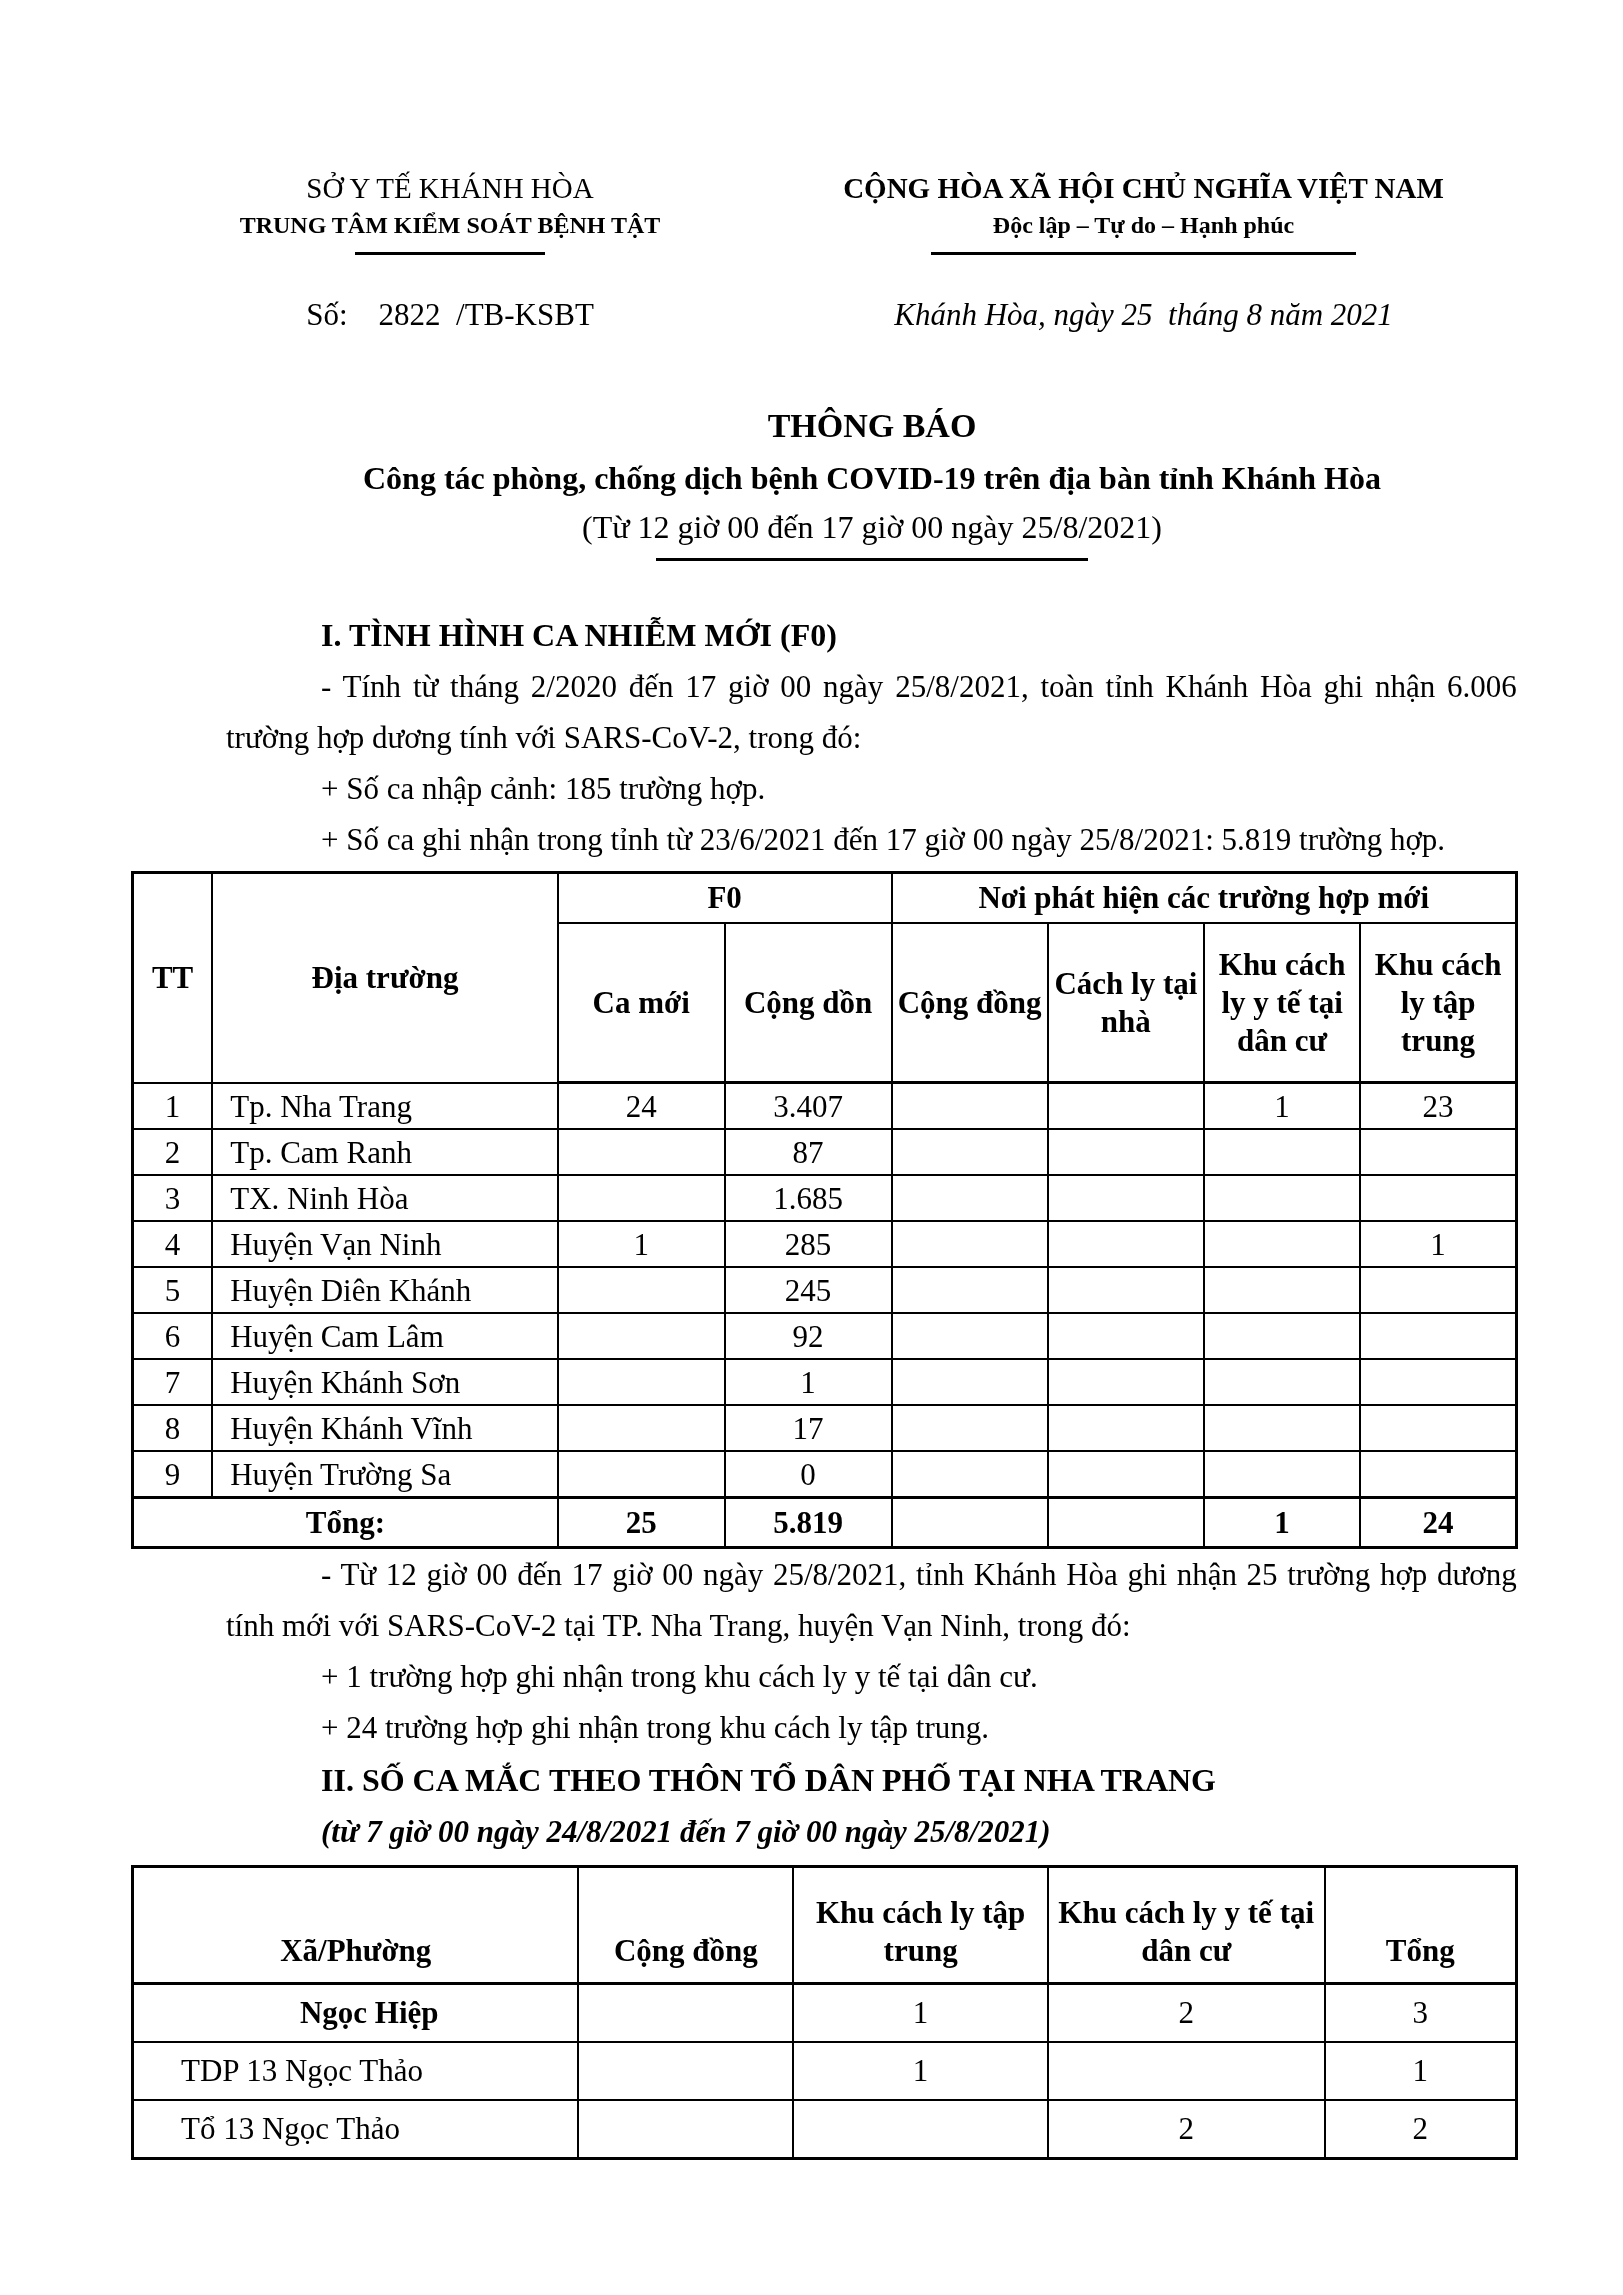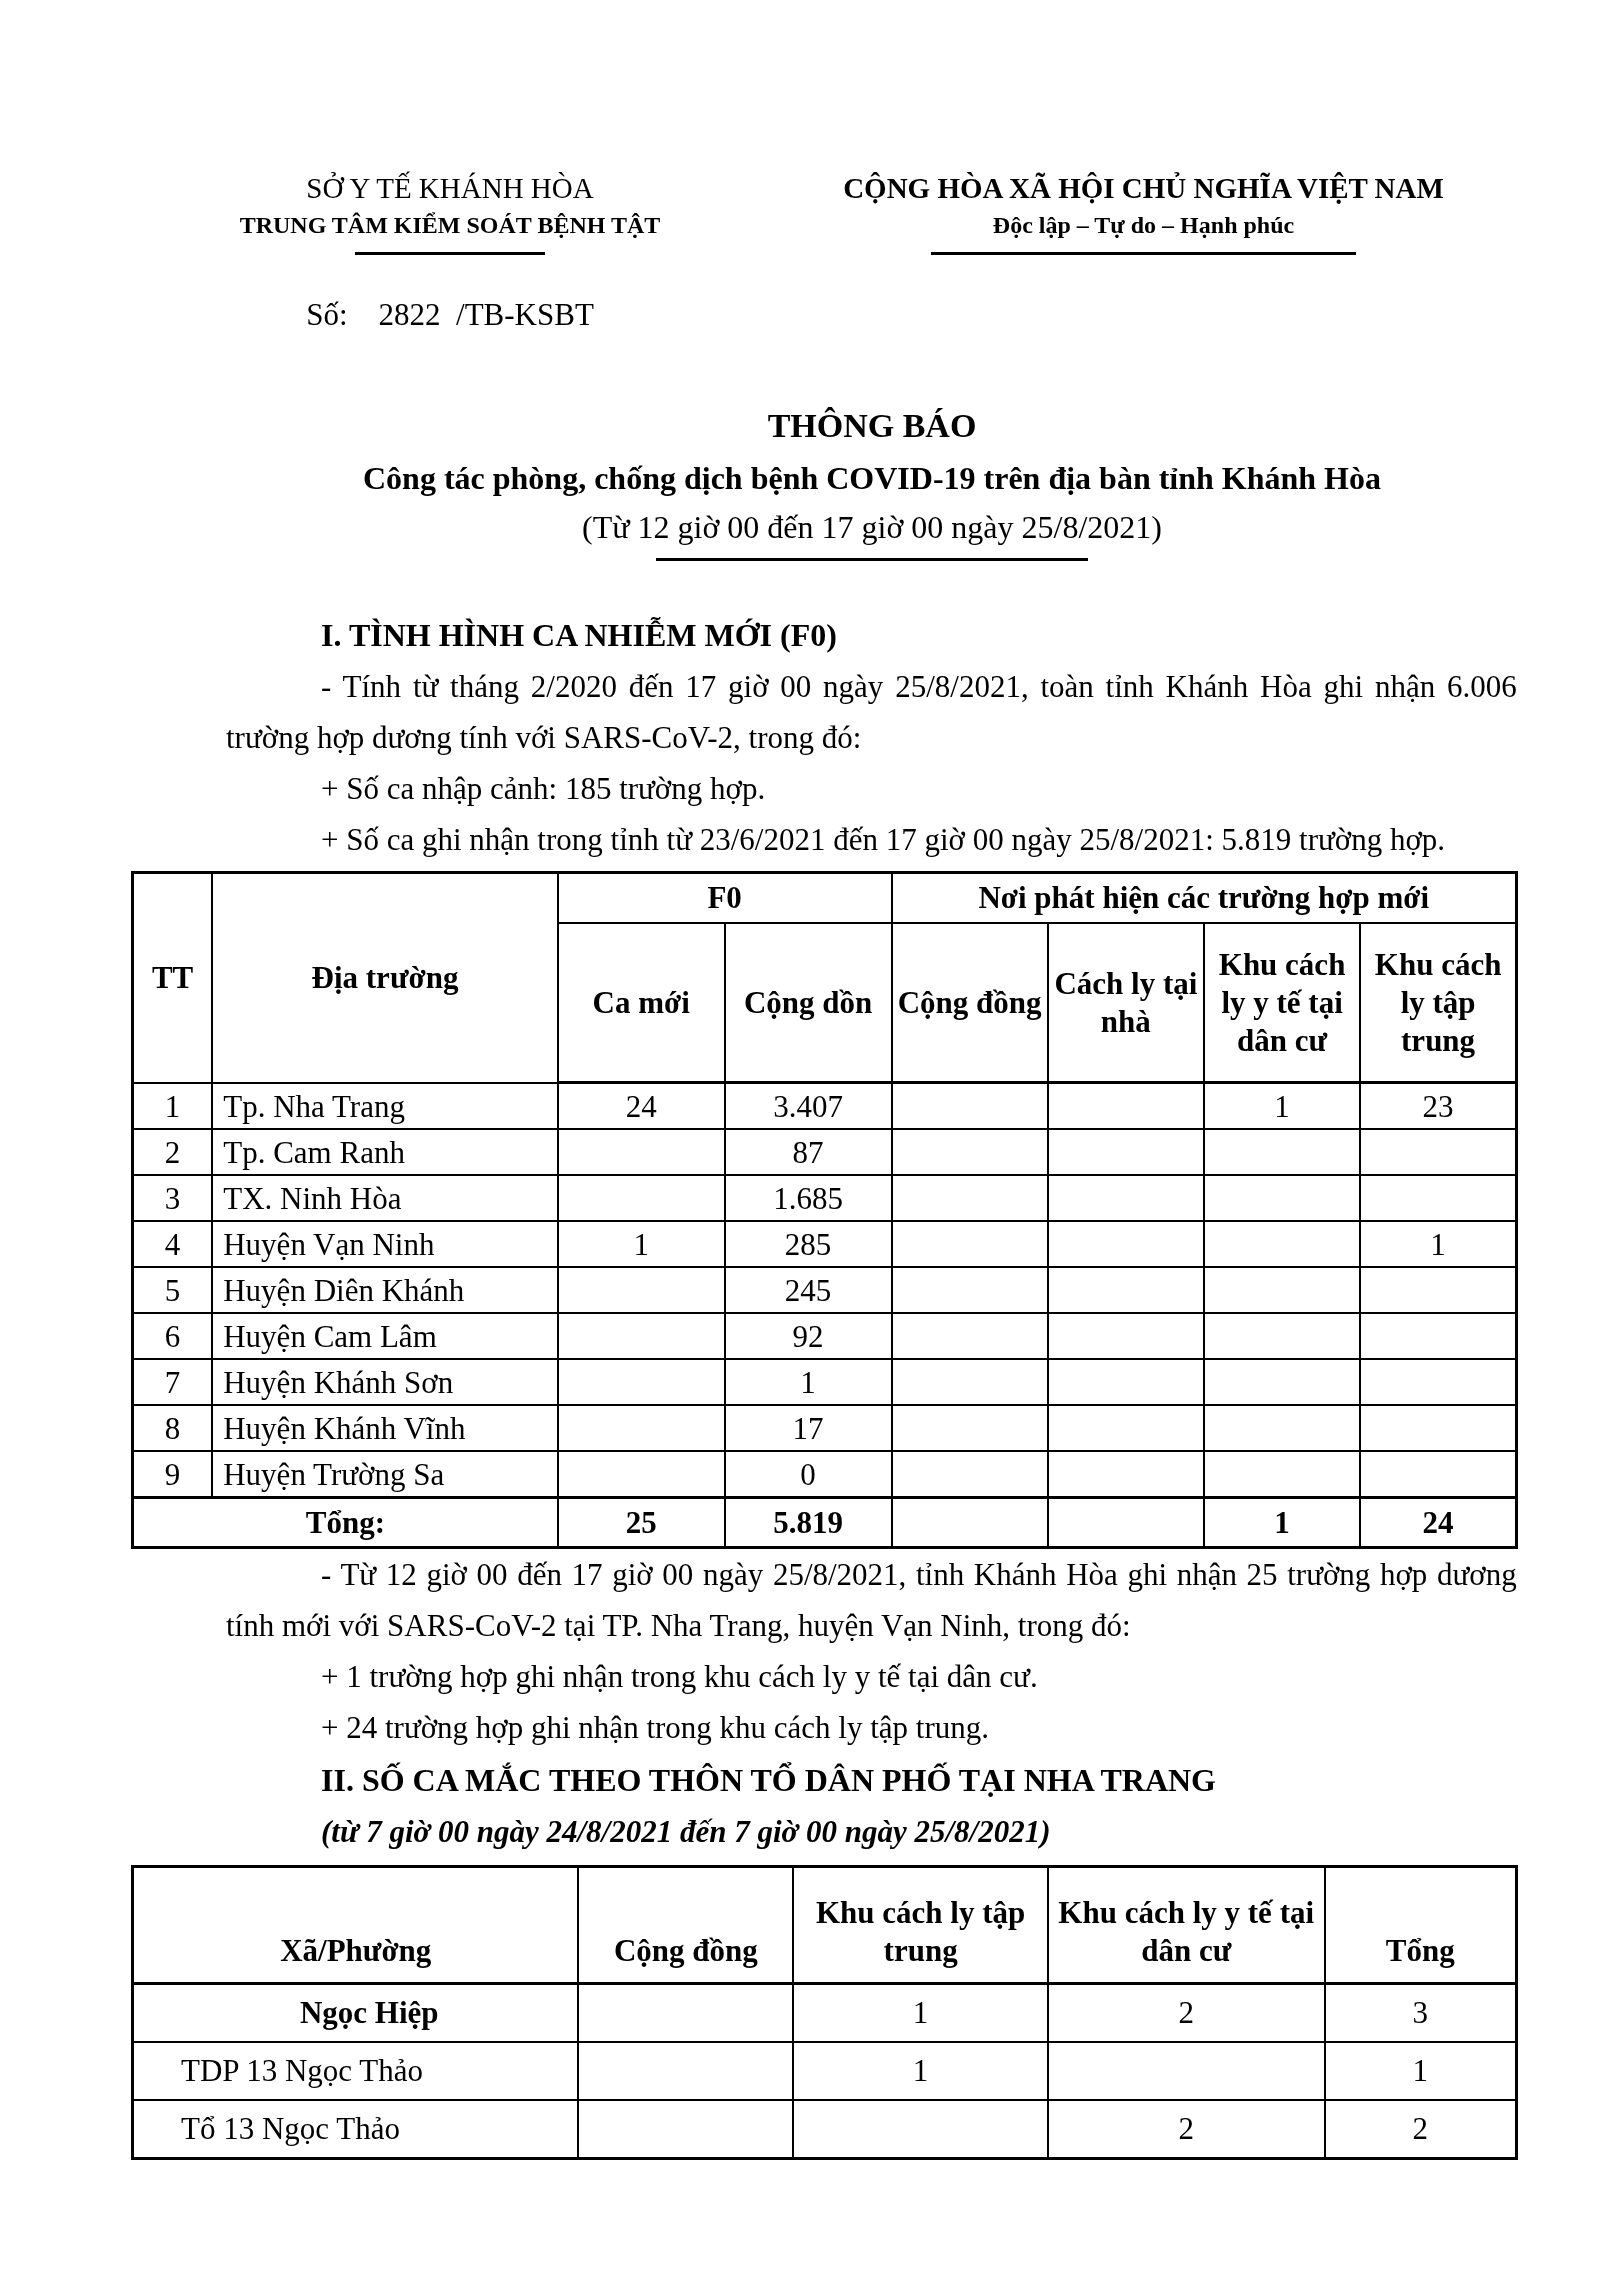--- a/index.html
+++ b/index.html
@@ -41,21 +41,21 @@
         font-size:31px;}
   table.t1{margin-top:6.5px;}
   table.t2{margin-top:7.9px;}
   th,td{border:2px solid #000;padding:0;overflow:hidden;}
   table{border:3.3px solid #000;}
   th{font-weight:bold;text-align:center;vertical-align:middle;line-height:38px;}
   tr.grouphead th{height:48px;}
   tr.grouphead th.gline{border-bottom:2.6px solid #000;}
   tr.subhead th{height:157px;border-bottom:3.3px solid #000;}
   td{height:44px;text-align:center;vertical-align:middle;line-height:37px;}
-  td.name{text-align:left;padding-left:10px;}
+  td.name{text-align:left;padding-left:17px;}
   tr.totalrow td{border-top:3.3px solid #000;font-weight:bold;height:47px;}
   
   th.w-tt{width:5.6%;} th.w-dp{width:24.9%;} th.w-f0{width:24.2%;} th.w-noi{width:45.3%;}
   
   table.t2 th{height:102px;vertical-align:bottom;padding-bottom:11.8px;line-height:38px;}
   table.t2 td{height:56px;}
   table.t2 tr.thead2 th{border-bottom:3.3px solid #000;}
   th.w2-xa{width:32.3%;} th.w2-cd{width:15.5%;} th.w2-tt{width:18.4%;}
   th.w2-yt{width:20.0%;} th.w2-tong{width:13.8%;}
   td.name2{text-align:center;padding-left:27px;}
@@ -71,20 +71,21 @@
     <div class="hdr-left">
       <div class="l1">SỞ Y TẾ KHÁNH HÒA</div>
       <div class="l2">TRUNG TÂM KIỂM SOÁT BỆNH TẬT</div>
       <div class="rule rule-left"></div>
       <div class="docnum">Số:    2822  /TB-KSBT</div>
     </div>
     <div class="hdr-right">
       <div class="l1b">CỘNG HÒA XÃ HỘI CHỦ NGHĨA VIỆT NAM</div>
       <div class="l2">Độc lập – Tự do – Hạnh phúc</div>
       <div class="rule rule-right"></div>
+      <div class="dateline">Khánh Hòa, ngày 25  tháng 8 năm 2021</div>
     </div>
   </div>
 
   <div class="text-col title-block">
     <div class="t1">THÔNG BÁO</div>
     <div class="t2">Công tác phòng, chống dịch bệnh COVID-19 trên địa bàn tỉnh Khánh Hòa</div>
     <div class="t3">(Từ 12 giờ 00 đến 17 giờ 00 ngày 25/8/2021)</div>
     <div class="rule-title"></div>
   </div>
 

